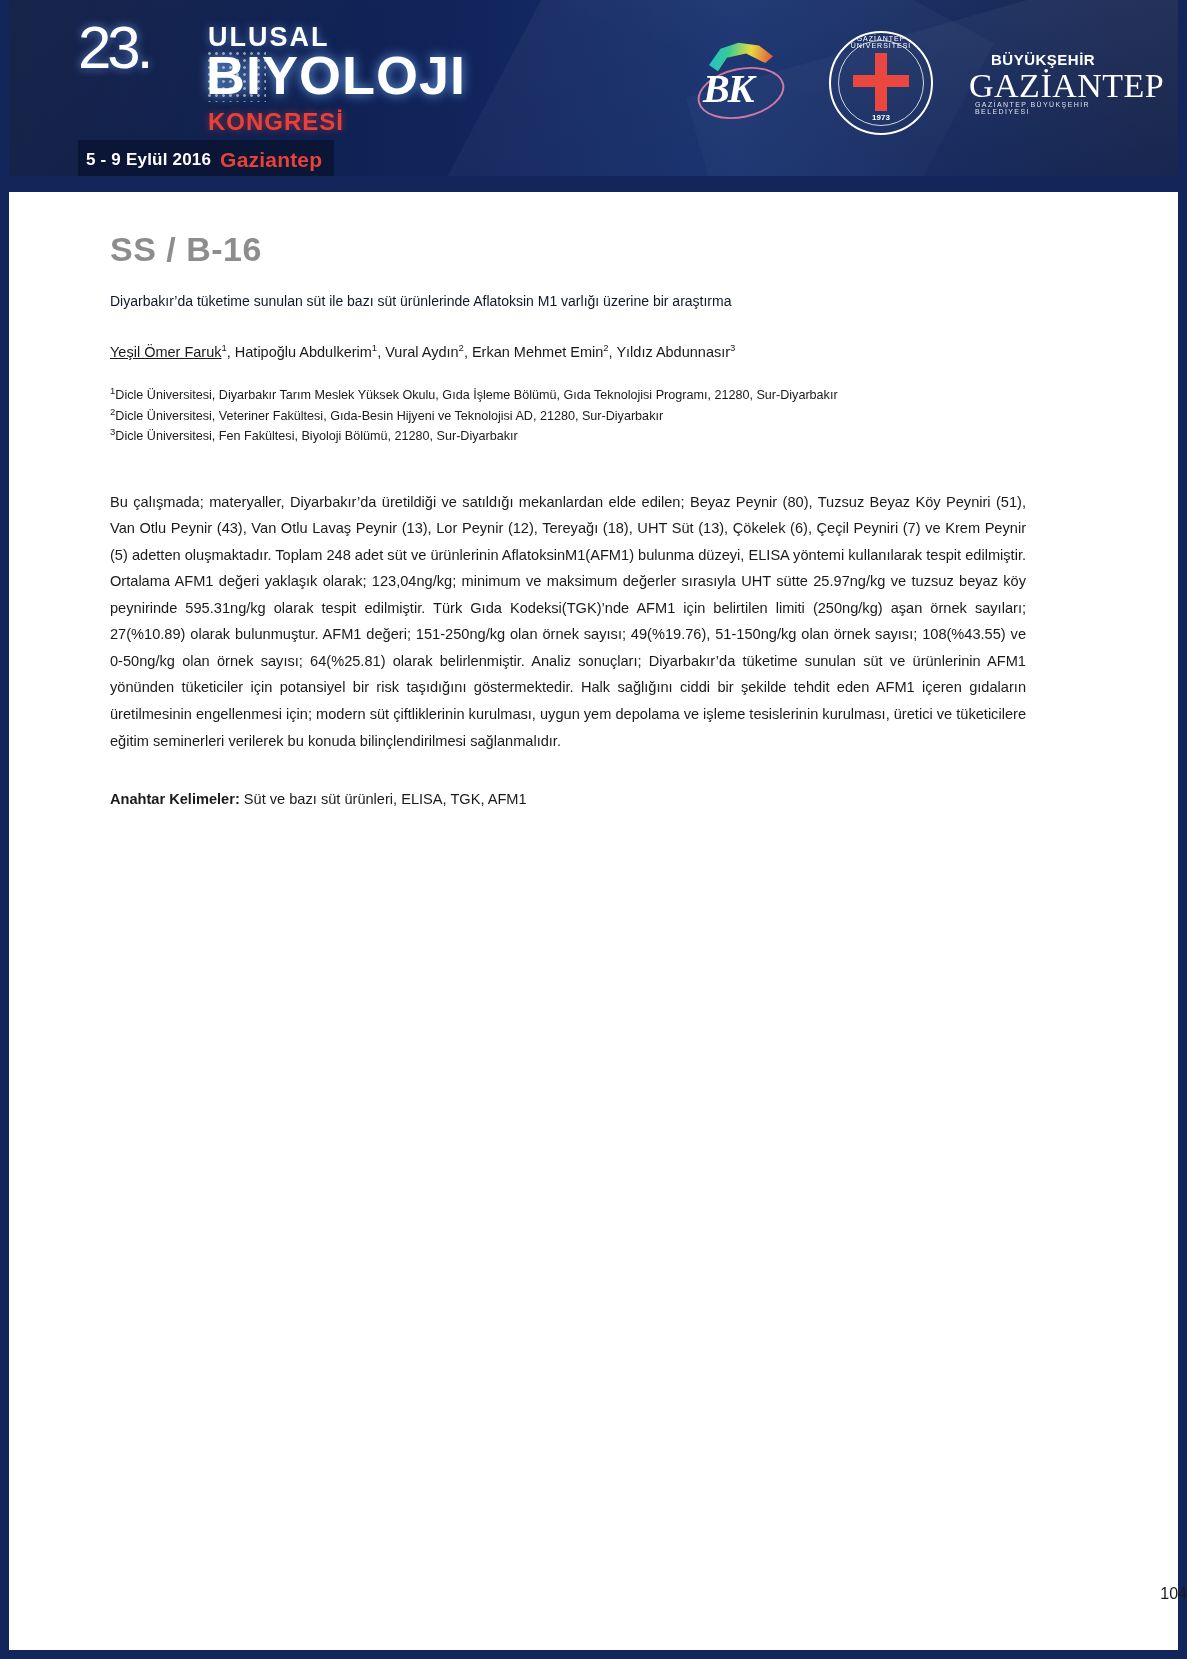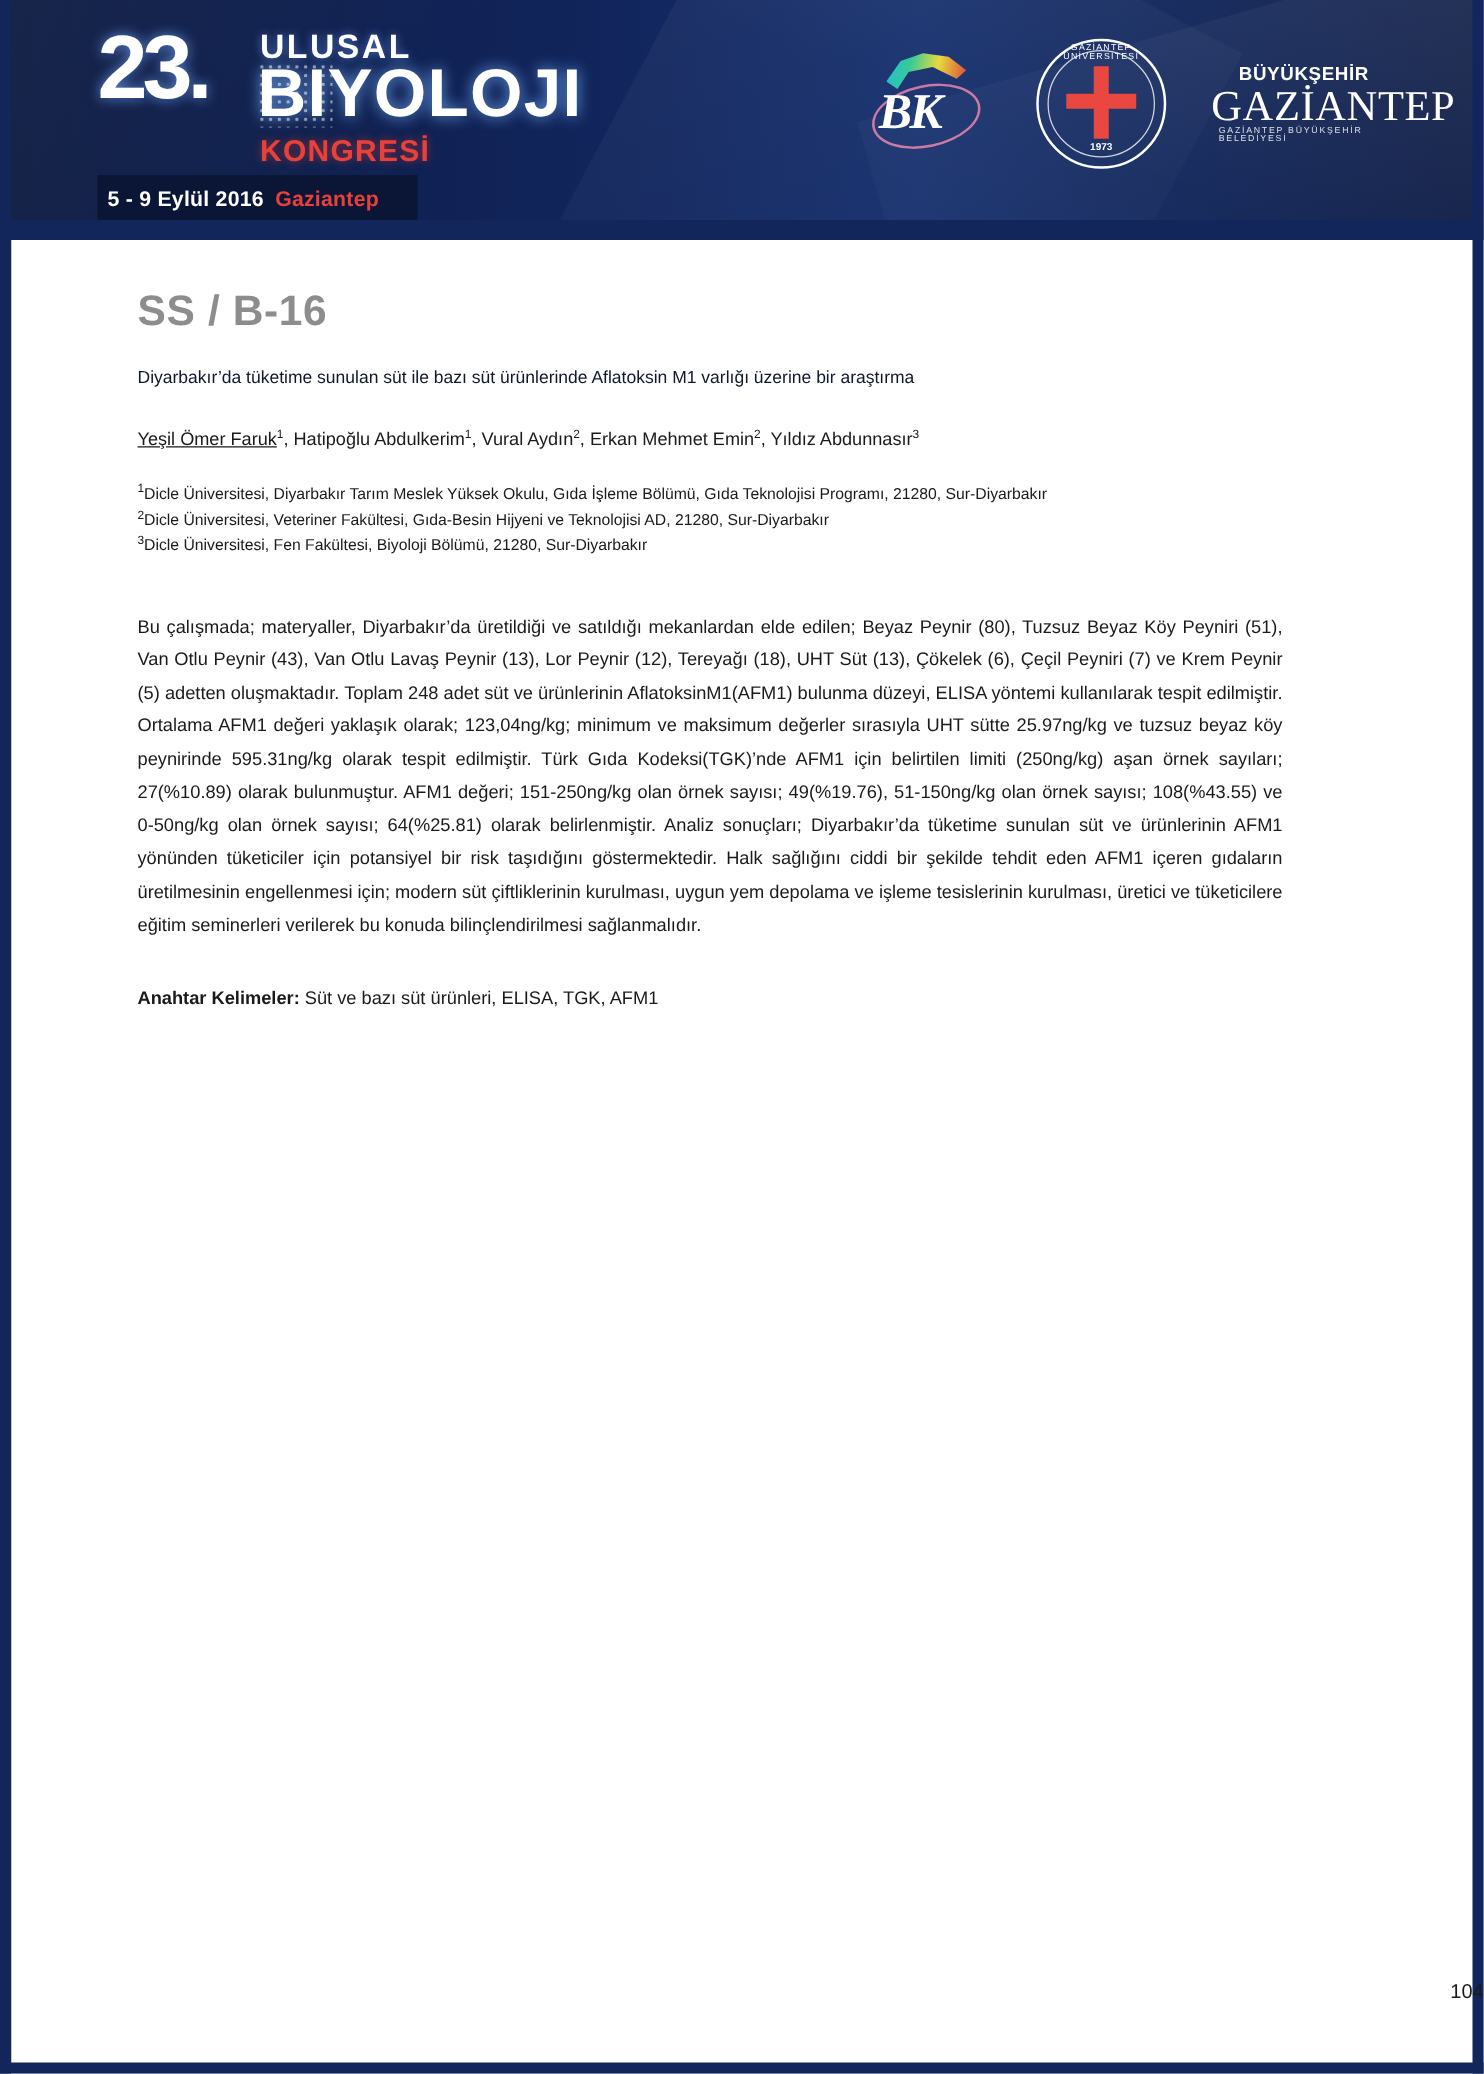--- a/index.html
+++ b/index.html
@@ -84,22 +84,22 @@
     position: absolute;
     top: 12px;
     left: 78px;
     width: 420px;
     height: 150px;
   }
   .logo-23 {
     position: absolute;
     top: 6px; left: 0;
     font-family: "Liberation Sans", sans-serif;
-    font-weight: bold;
-    font-size: 72px;
+    font-weight: normal;
+    font-size: 60px;
     letter-spacing: -4px;
     color: #ffffff;
     text-shadow: 0 0 10px rgba(120,170,255,0.75), 2px 3px 0 rgba(10,25,70,0.6);
     line-height: 1;
   }
   .logo-ulusal {
     position: absolute;
     top: 10px; left: 130px;
     font-weight: bold;
     font-size: 27px;
@@ -148,21 +148,21 @@
     box-sizing: border-box;
   }
   .logo-date {
     font-weight: bold;
     font-size: 17px;
     color: #ffffff;
     letter-spacing: 0.2px;
   }
   .logo-city {
     font-weight: bold;
-    font-size: 17px;
+    font-size: 21px;
     color: #e8413a;
     margin-left: 9px;
     letter-spacing: 0.2px;
   }
 
   
   .right-logos {
     position: absolute;
     top: 28px;
     right: 68px;

